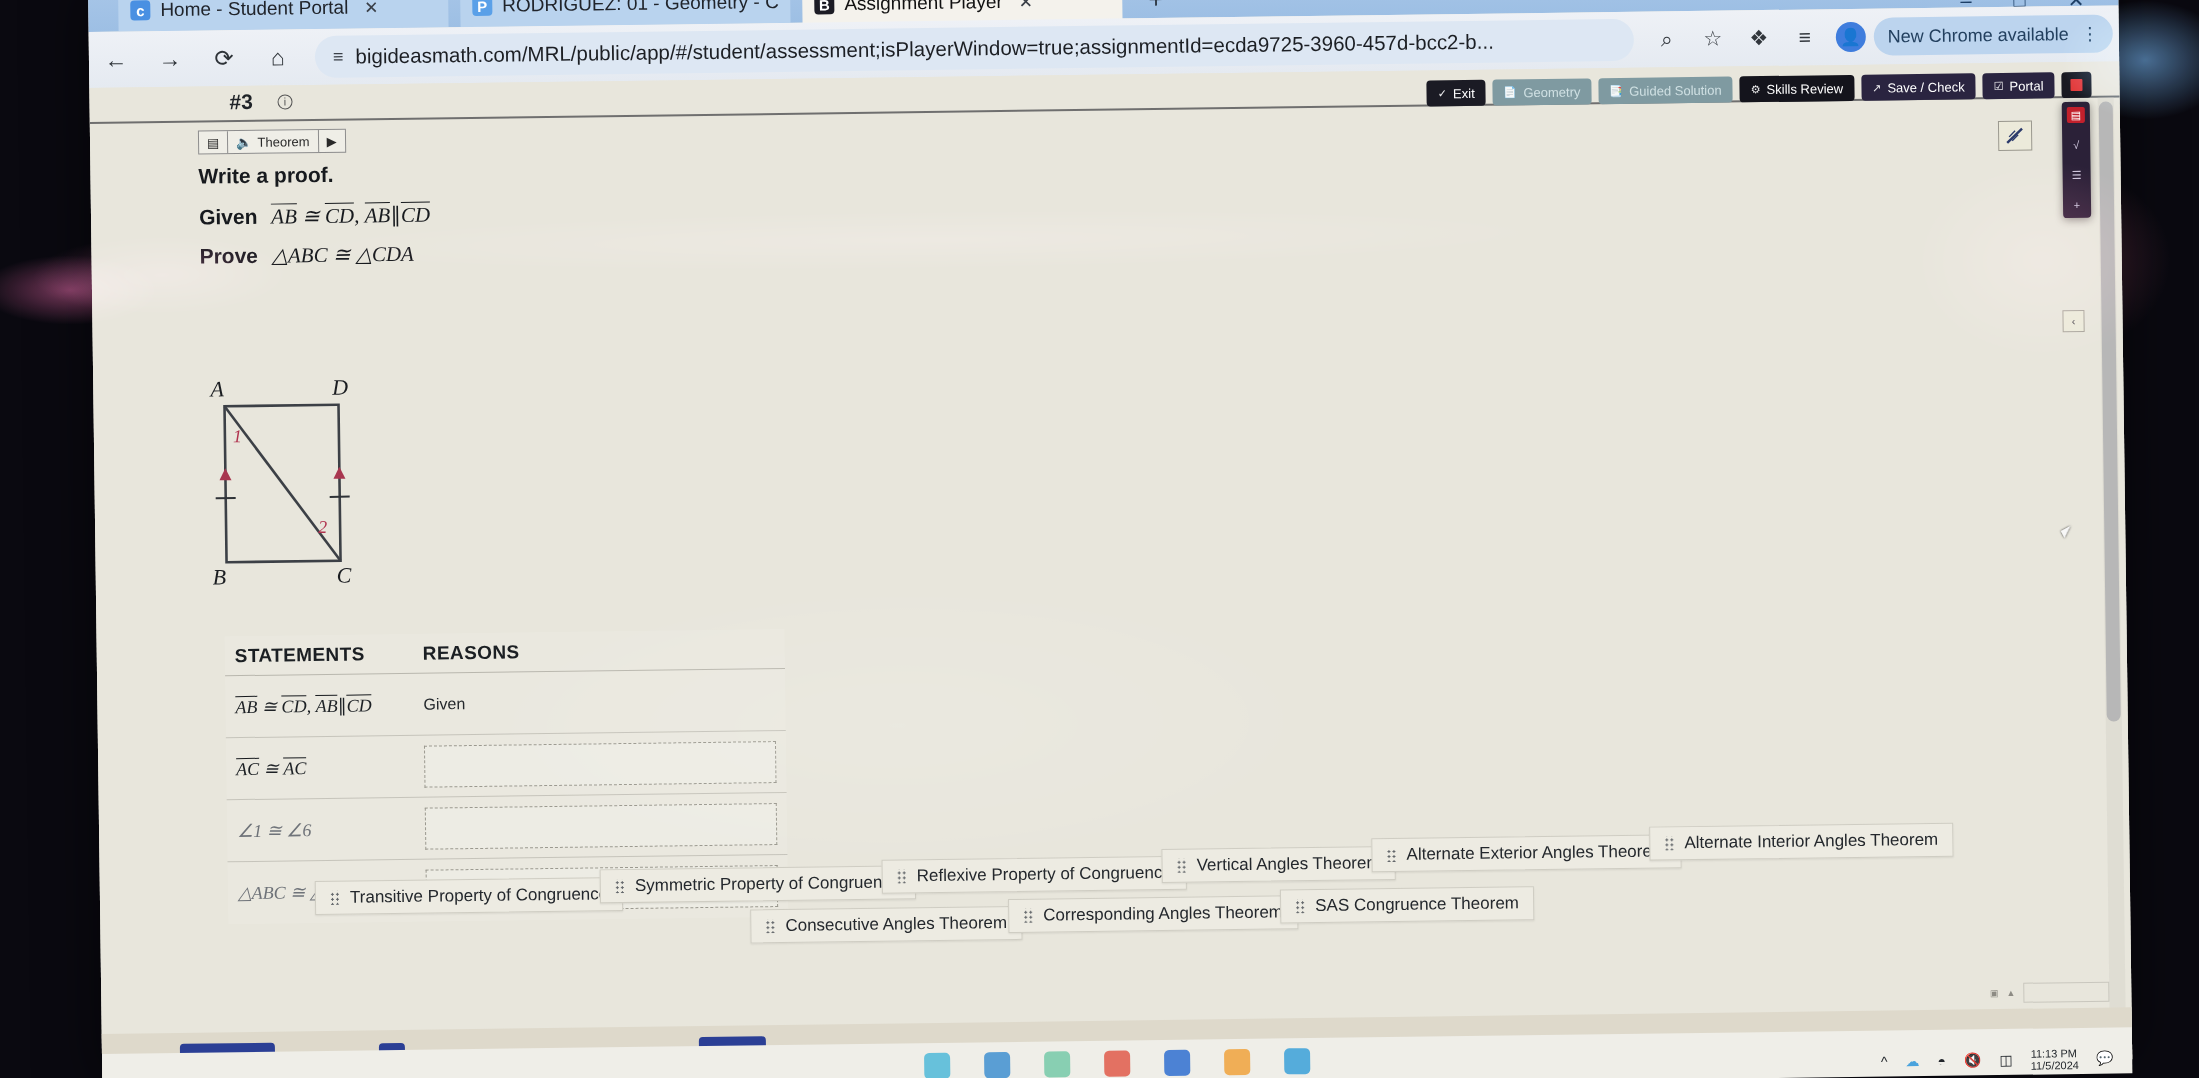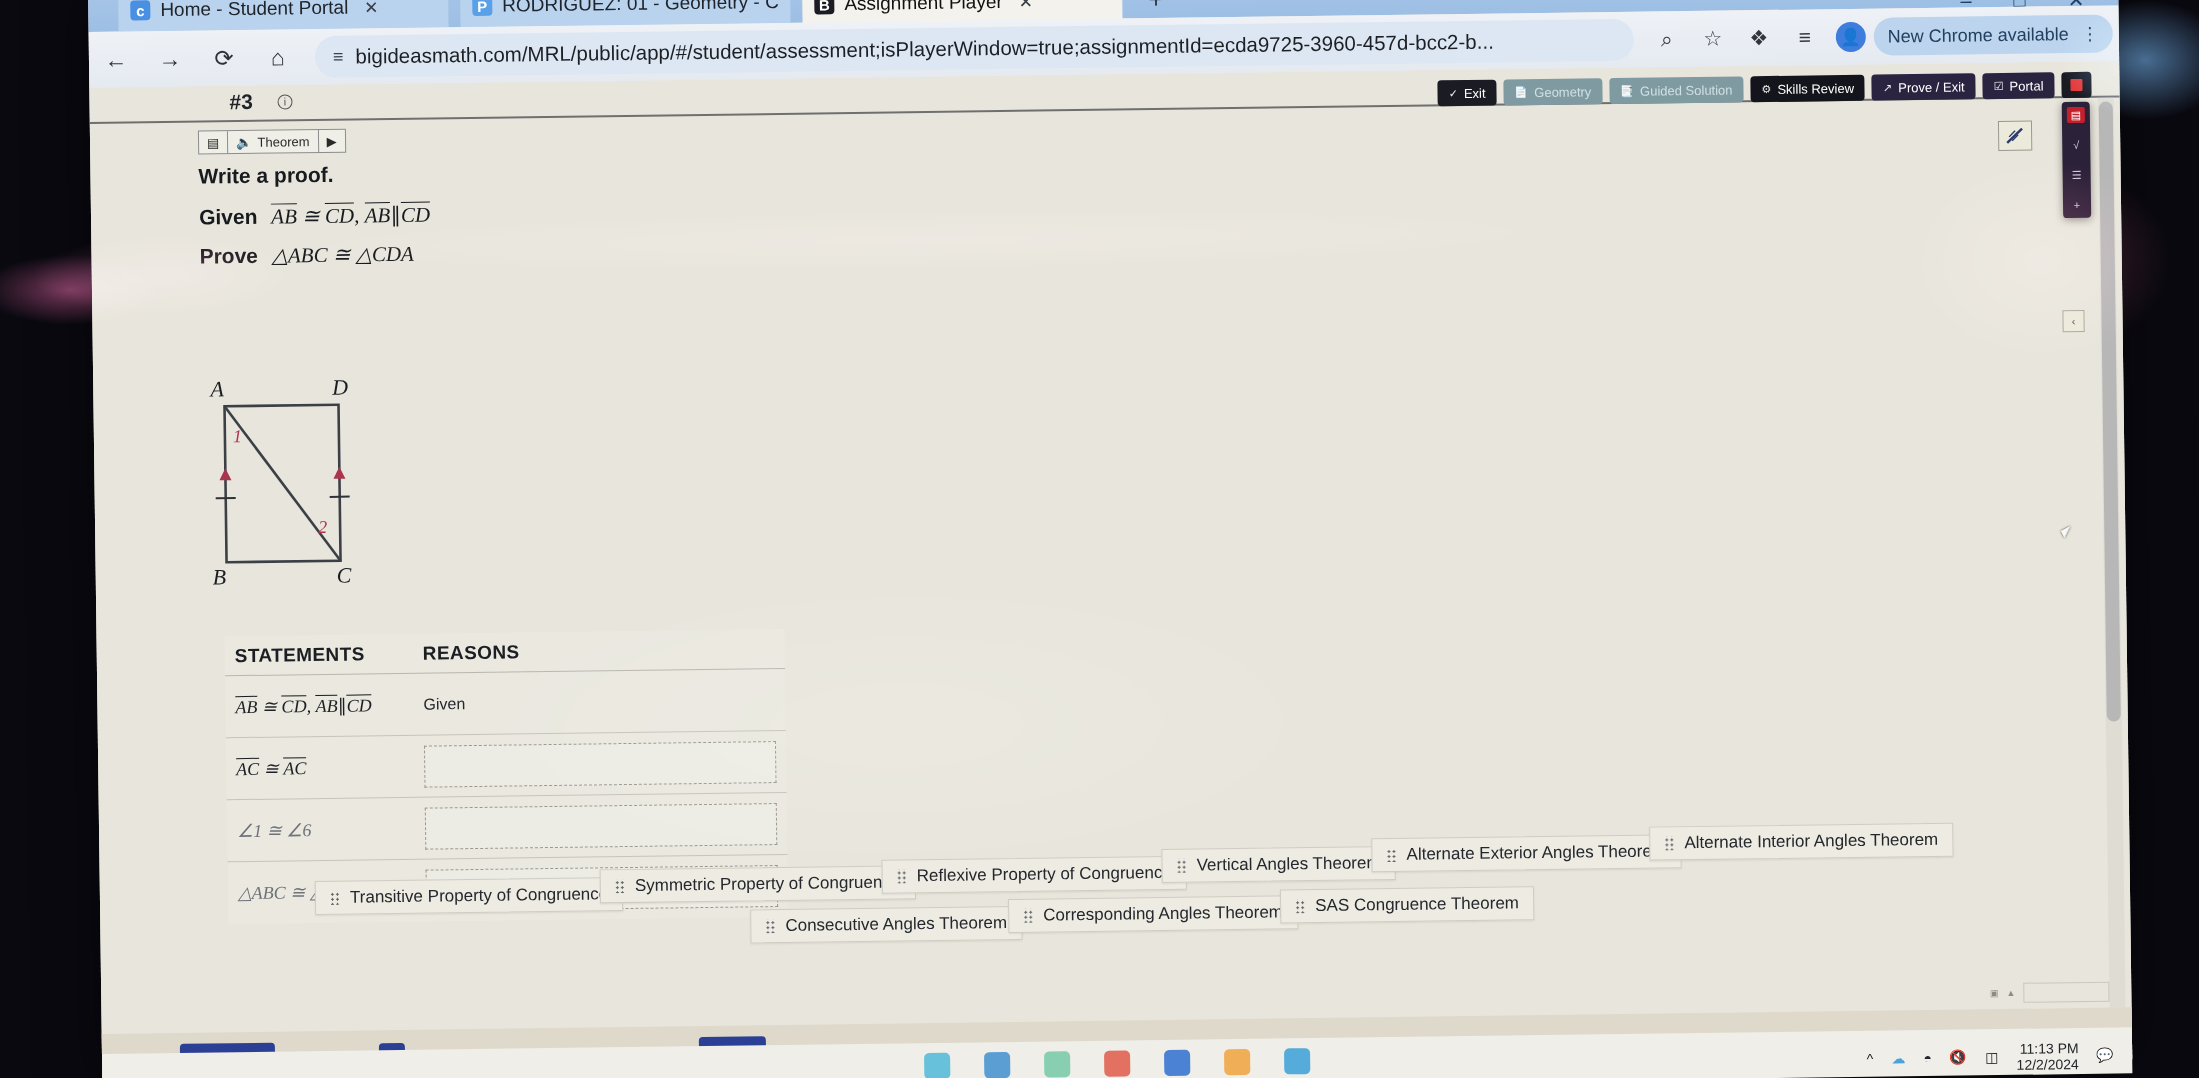--- a/index.html
+++ b/index.html
@@ -235,21 +235,21 @@
     position: absolute; left: 0; bottom: -14px; width: 100%; height: 46px;
     background: #efeee8;
     display: flex; align-items: center; justify-content: center; gap: 34px;
   }
   .tbapp { width: 26px; height: 26px; border-radius: 5px; opacity:.85;}
   .tray {
     position: absolute; right: 18px; bottom: 2px;
     display: flex; align-items: center; gap: 18px;
     font-size: 14px; color: #23272c;
   }
-  .clock { text-align: right; line-height: 1.15; font-size: 14px; }
+  .clock { text-align: left; line-height: 1.15; font-size: 11px; }
   .cursor {
     position: absolute; width: 0; height: 0;
     border-left: 11px solid #f7f7f7;
     border-bottom: 8px solid transparent;
     border-top: 0px solid transparent;
     filter: drop-shadow(0 0 1px #333);
     transform: rotate(-28deg);
   }
 </style>
 </head>
@@ -329,21 +329,21 @@
           <div class="actbtn" style="background:#7f9aa1;color:#cfe0e3;">
             <span class="ai">📑</span>
             <span>Guided Solution</span>
           </div>
           <div class="actbtn" style="background:#14141c;">
             <span class="ai">⚙</span>
             <span>Skills Review</span>
           </div>
           <div class="actbtn" style="background:#2a2440;">
             <span class="ai">↗</span>
-            <span>Prove / Exit</span>
+            <span>Save / Check</span>
           </div>
           <div class="actbtn" style="background:#2a2440;">
             <span class="ai">☑</span>
             <span>Portal</span>
           </div>
           <div class="flagbtn">
             <span></span>
           </div>
         </div>
       </div>
@@ -536,21 +536,21 @@
       <span class="tbapp" style="background:#3aa0d8;"></span>
 
       <div class="tray">
         <span>^</span>
         <span style="color:#4aa3dd;">☁</span>
         <span>◓</span>
         <span>🔇</span>
         <span>◫</span>
         <div class="clock">
           <div>11:13 PM</div>
-          <div>12/2/2024</div>
+          <div>11/5/2024</div>
         </div>
         <span>💬</span>
       </div>
     </div>
 
     <div class="glare" style="left:-60px; top:250px; width:260px; height:80px; background:radial-gradient(ellipse,rgba(255,120,190,.30),rgba(255,120,190,0) 70%);"></div>
     <div class="glare" style="left:180px; top:235px; width:1300px; height:60px; background:radial-gradient(ellipse,rgba(255,140,200,.22),rgba(255,140,200,0) 70%);"></div>
     <div class="glare" style="left:1820px; top:200px; width:260px; height:200px; background:radial-gradient(ellipse,rgba(255,120,160,.28),rgba(255,120,160,0) 70%);"></div>
     <div class="glare" style="left:350px; top:600px; width:900px; height:300px; background:radial-gradient(ellipse,rgba(255,255,255,.10),rgba(255,255,255,0) 70%);"></div>
   </div>

